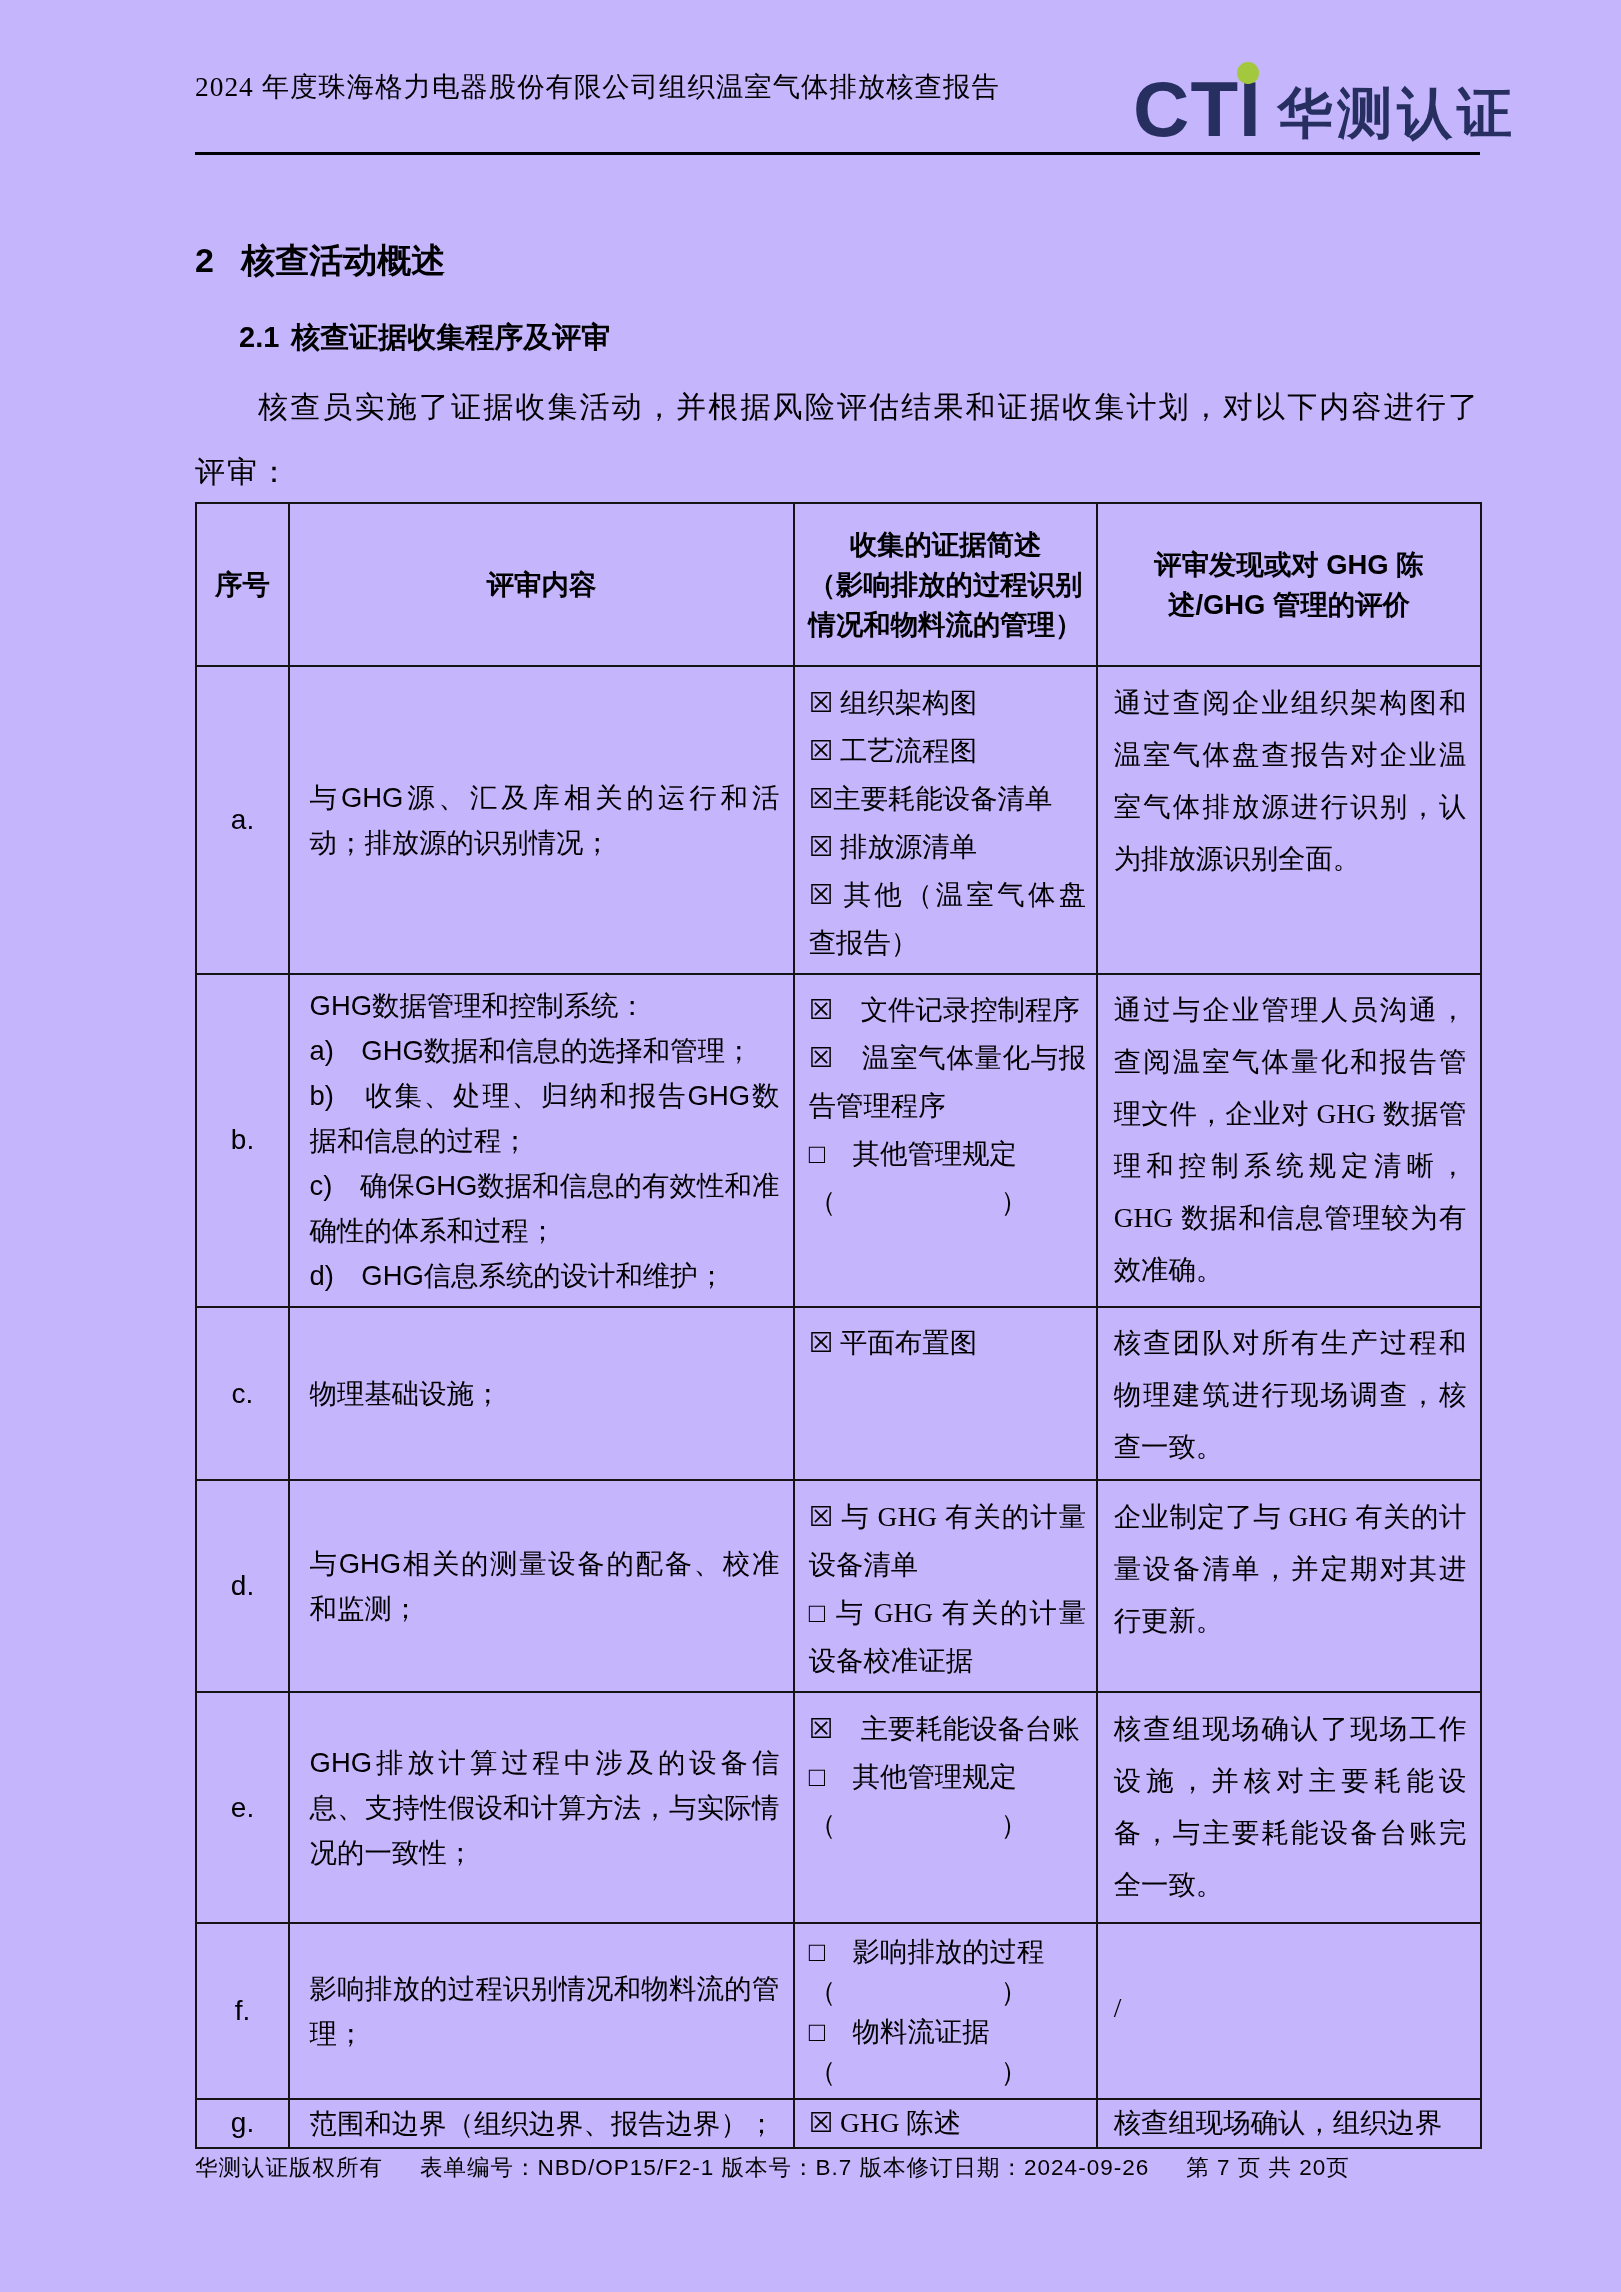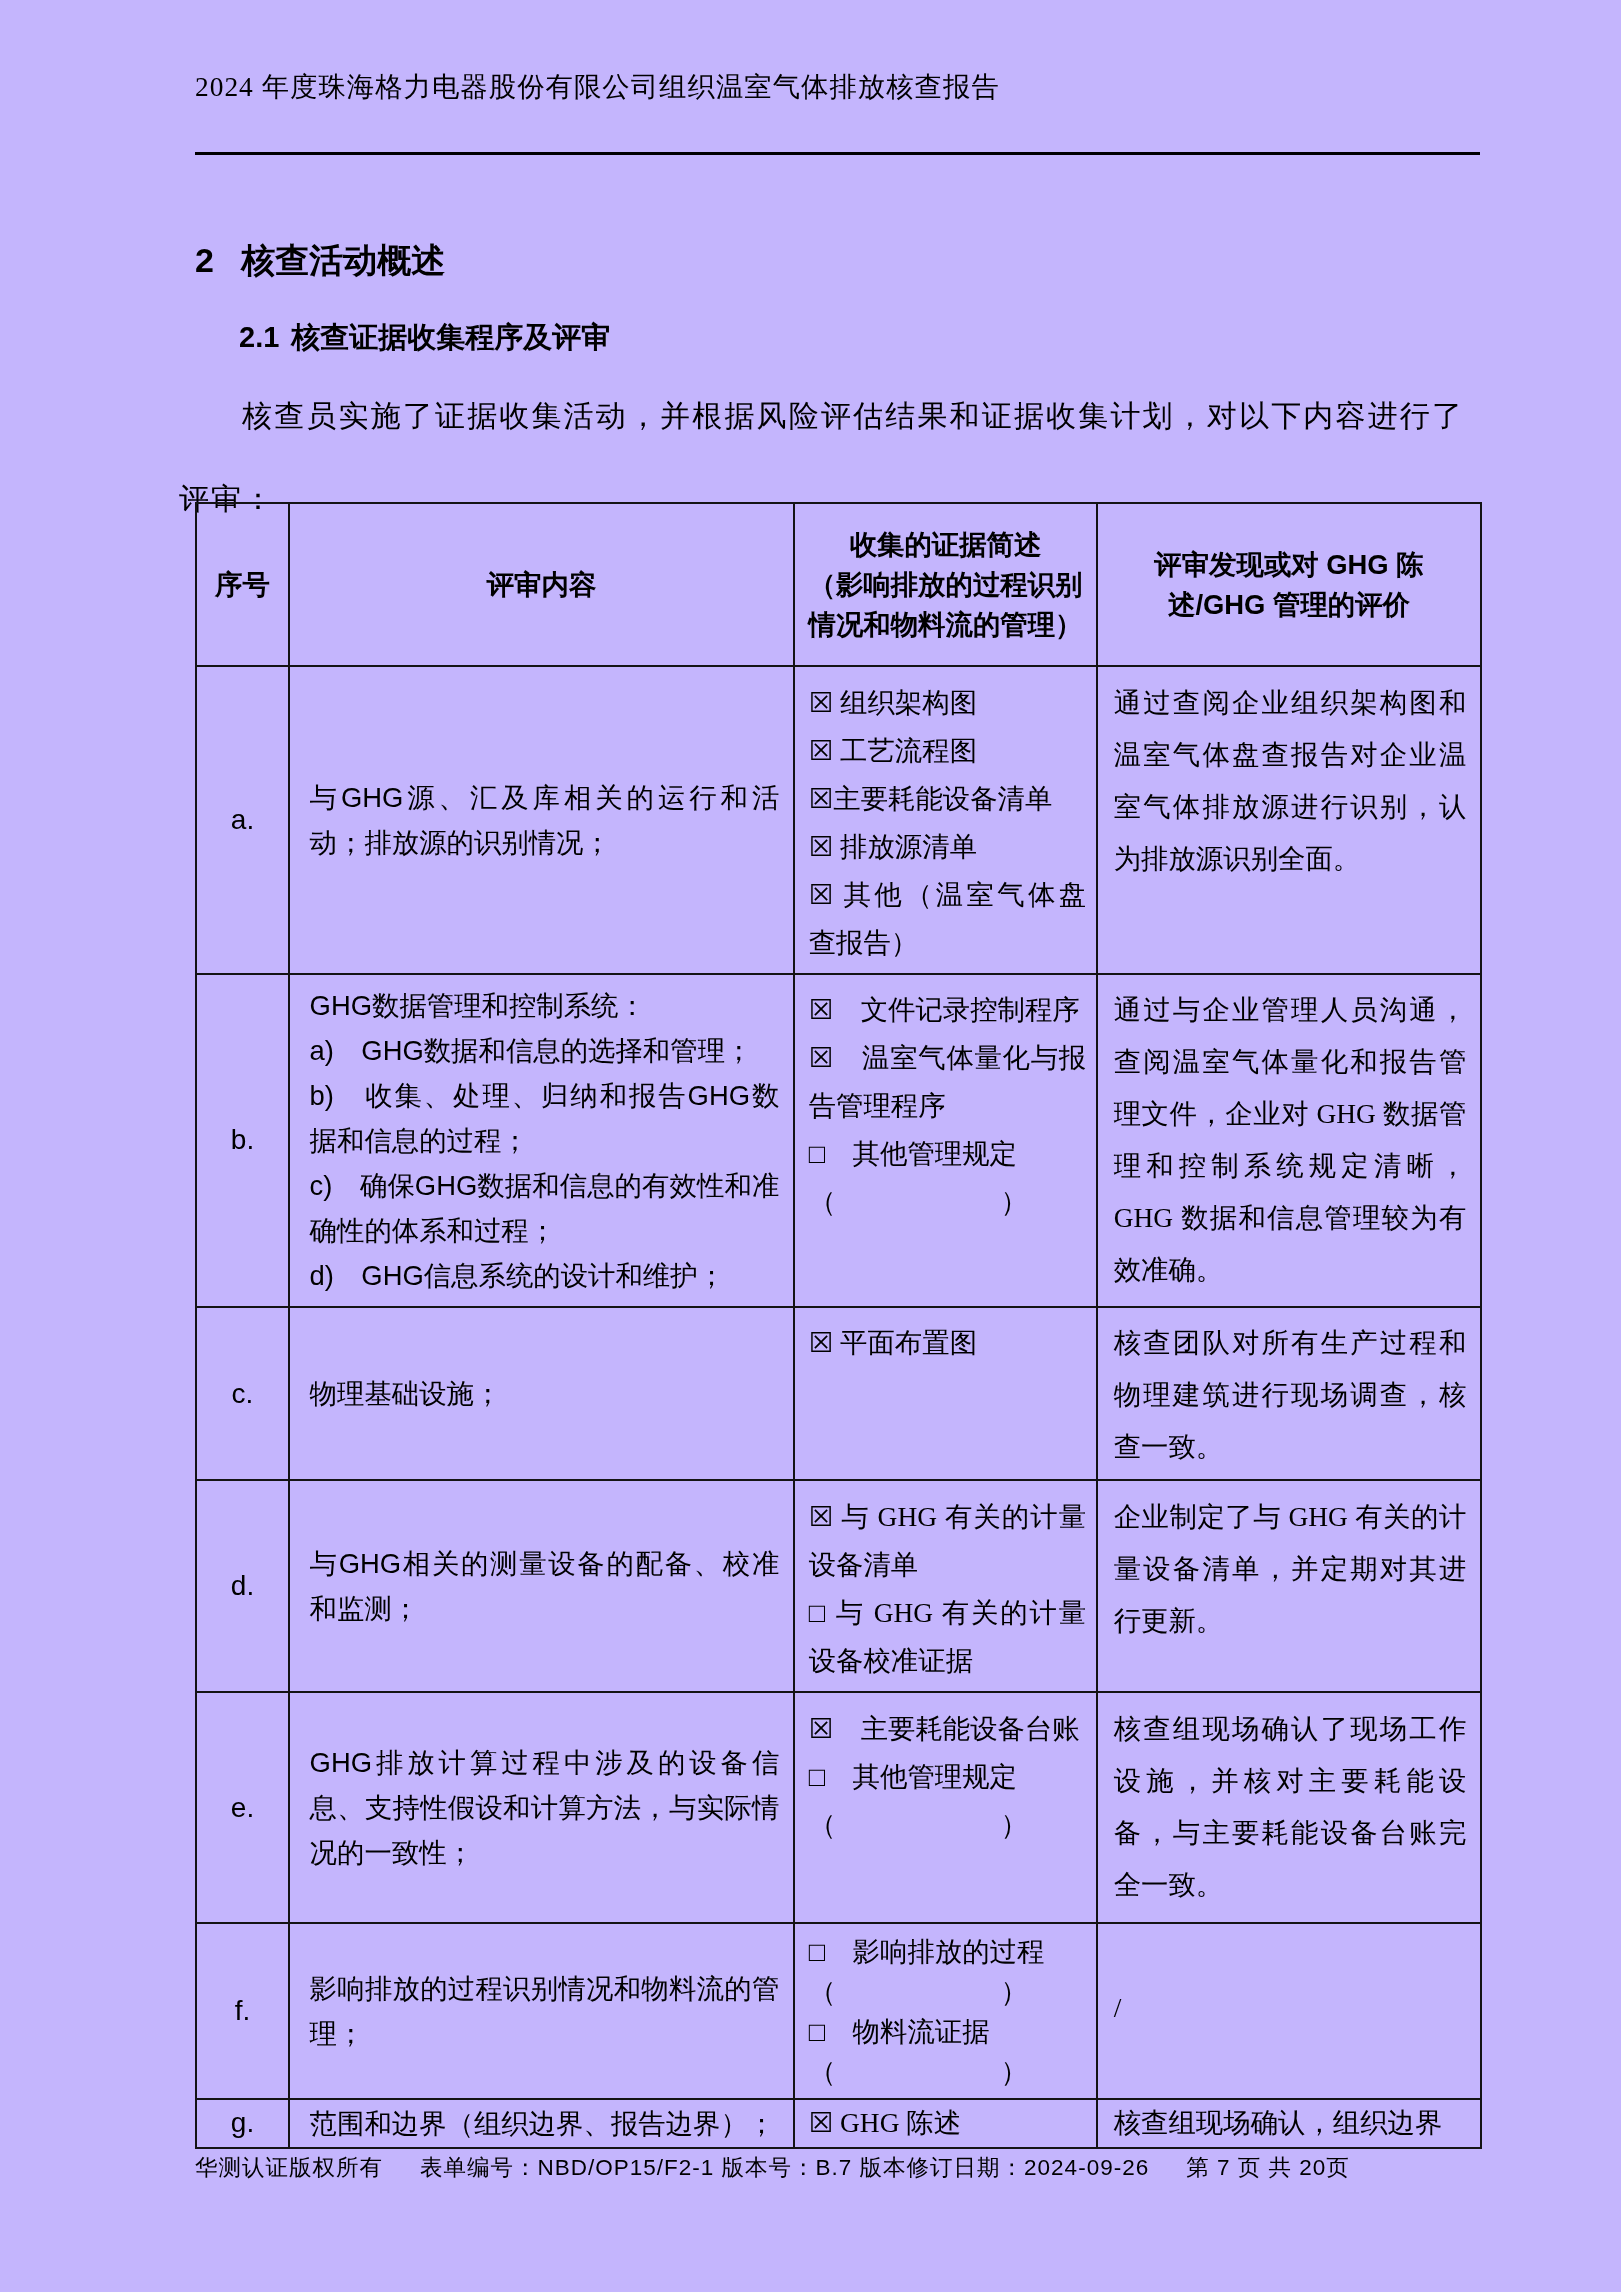--- a/index.html
+++ b/index.html
@@ -47,22 +47,22 @@
     font-weight:bold; font-size:34px;
     display:flex; gap:27.4px; align-items:baseline;
   }
   .h2 {
     position:absolute; left:195px; top:318px;
     font-family:"Liberation Sans","DejaVu Sans",sans-serif;
     font-weight:bold; font-size:29px;
     display:flex; gap:11.8px; align-items:baseline;margin-left:44px;
   }
   .intro {
-    position:absolute; left:179px; top:374px; width:1285px;
-    font-size:30px; line-height:83px; letter-spacing:2px;
+    position:absolute; left:195px; top:374px; width:1285px;
+    font-size:30px; line-height:65px; letter-spacing:2px;
     text-indent:63px; text-align:justify;
   }
 
   
   table.review {
     position:absolute; left:195px; top:502px; width:1285px;
     border-collapse:collapse; table-layout:fixed;
     font-size:27.4px;
   }
   table.review td, table.review th { border:2px solid #141414; overflow:hidden; }
@@ -116,20 +116,24 @@
     font-size:22.5px; letter-spacing:1px;
     display:flex; gap:37px; white-space:nowrap; align-items:baseline;
   }
 </style>
 </head>
 <body>
 
 <div class="page">
 
   <div class="report-title">2024 年度珠海格力电器股份有限公司组织温室气体排放核查报告</div>
+  <div class="logo">
+    <span class="logo-latin"><span>CTI</span><span class="logo-dot"></span></span>
+    <span class="logo-cn">华测认证</span>
+  </div>
   <div class="header-rule"></div>
 
   <div class="h1">
     <span>2</span>
     <span>核查活动概述</span>
   </div>
   <div class="h2">
     <span>2.1</span>
     <span>核查证据收集程序及评审</span>
   </div>

